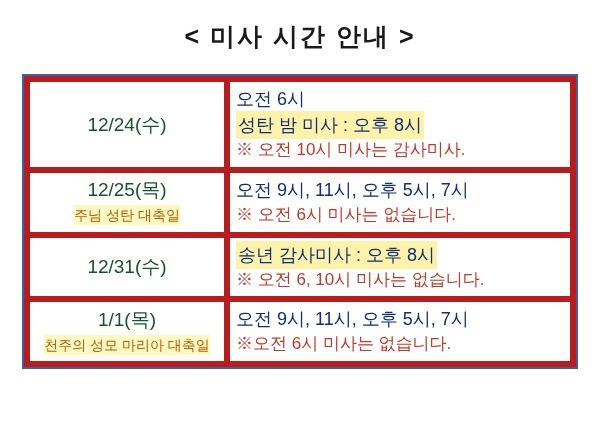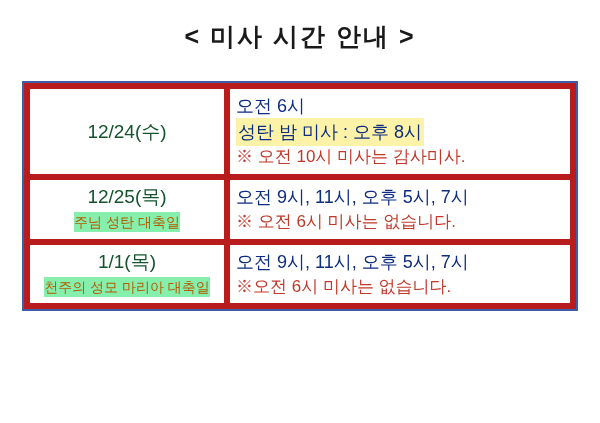--- a/index.html
+++ b/index.html
@@ -19,21 +19,21 @@
     height: 423px;
     box-sizing: border-box;
   }
   .title {
     text-align: center;
     font-size: 25px;
     font-weight: bold;
     color: #1a1a1a;
     letter-spacing: 2px;
     padding-top: 20px;
-    padding-bottom: 28px;
+    padding-bottom: 21px;
   }
   .table-wrap {
     margin: 0 22px;
     border: 2px solid #3b5fa8;
     box-sizing: border-box;
   }
   table.schedule {
     width: 100%;
     border-collapse: collapse;
     table-layout: fixed;
@@ -54,21 +54,21 @@
   .date-main {
     display: block;
     font-size: 19px;
     color: #14532d;
   }
   .date-sub {
     display: inline-block;
     margin-top: 3px;
     font-size: 14px;
     color: #b35c00;
-    background: #86efac;
+    background: #fef9c3;
     padding: 1px 0;
     line-height: 1.3;
   }
   td.info-cell {
     padding-left: 12px;
     padding-top: 7px;
     padding-bottom: 7px;
   }
   .line {
     font-size: 18px;
@@ -113,20 +113,29 @@
           <td class="date-cell">
             <span class="date-main">12/25(목)</span>
             <span class="date-sub">주님 성탄 대축일</span>
           </td>
           <td class="info-cell">
             <div class="line plain"><span class="txt">오전 9시, 11시, 오후 5시, 7시</span></div>
             <div class="line note"><span class="txt">※ 오전 6시 미사는 없습니다.</span></div>
           </td>
         </tr>
 
+        <tr>
+          <td class="date-cell">
+            <span class="date-main">12/31(수)</span>
+          </td>
+          <td class="info-cell">
+            <div class="line hl"><span class="txt">송년 감사미사 : 오후 8시</span></div>
+            <div class="line note"><span class="txt">※ 오전 6, 10시 미사는 없습니다.</span></div>
+          </td>
+        </tr>
 
         <tr>
           <td class="date-cell">
             <span class="date-main">1/1(목)</span>
             <span class="date-sub">천주의 성모 마리아 대축일</span>
           </td>
           <td class="info-cell">
             <div class="line plain"><span class="txt">오전 9시, 11시, 오후 5시, 7시</span></div>
             <div class="line note"><span class="txt">※오전 6시 미사는 없습니다.</span></div>
           </td>

